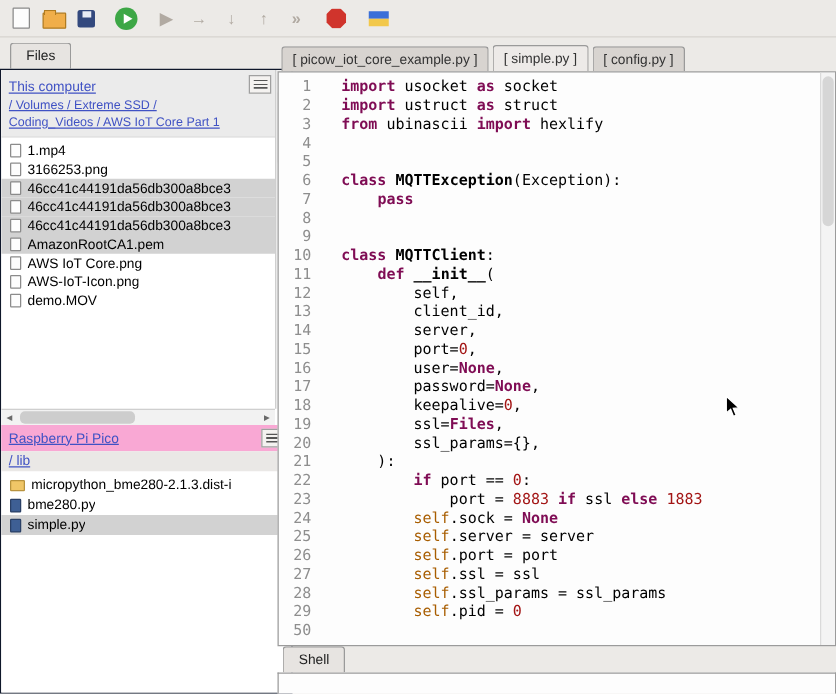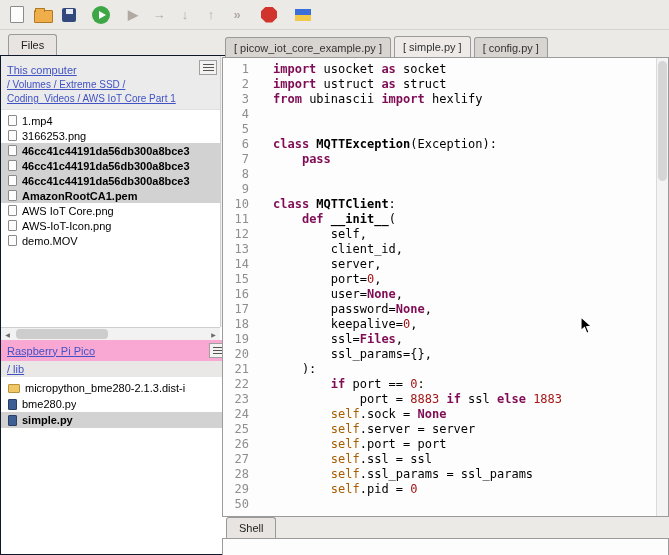--- a/index.html
+++ b/index.html
@@ -43,21 +43,21 @@
   .left-panel { position:absolute; left:0; top:55px; width:234px; height:500px; background:#fff; border:1px solid #0f172a;padding-left:39px; }
   .computer-section { position:absolute; left:0; top:0; right:0; height:284px; background:#fff; overflow:hidden; }
   .section-head { background:#EBEBEB; padding:4px 6px 3px; position:relative; border-bottom:1px solid #E0E0E0; }
   .link { color:var(--link,#4052C4); text-decoration:underline; cursor:pointer; font-size:11px; }
   .section-head .title { display:inline-block; margin-bottom:2px; }
   .path-line { color:var(--link,#4052C4); text-decoration:underline; font-size:10px; line-height:14px; white-space:nowrap; overflow:hidden; cursor:pointer; }
   .menu-btn { position:absolute; right:16px; top:4px; width:18px; height:15px; background:#F4F2F0; border:1px solid #A0A0A0; display:flex; align-items:center; justify-content:center; cursor:pointer; }
   .burger { width:11px; height:7px; background:linear-gradient(#555 0 1px, transparent 1px 3px, #555 3px 4px, transparent 4px 6px, #555 6px 7px); }
   .file-list { margin-top:3px; }
   .frow { height:15px; display:flex; align-items:center; gap:5px; padding-left:7px; font-size:11px; white-space:nowrap; overflow:hidden; cursor:pointer; }
-  .frow.sel { background:#D2D2D2;font-weight:bold; }
+  .frow.sel { background:#D2D2D2; }
   .computer-section .file-list { margin-right:13px; }
   .ficon { flex:0 0 auto; display:inline-block; }
   .ficon.doc { width:9px; height:11px; background:#FDFDFD; border:1px solid #8B8B8B; border-radius:1px; }
   .ficon.folder { width:12px; height:9px; background:#F0C667; border:1px solid #B8933E; border-radius:1px; position:relative; }
   .ficon.py { width:9px; height:11px; background:#3E5F94; border:1px solid #2A4066; border-radius:1px; }
   .flabel { overflow:hidden; text-overflow:clip; }
 
   .vscroll { position:absolute; right:0; top:0; bottom:13px; width:13px; background:#F2F2F2; border-left:1px solid #CFCFCF; }
   .sbtn { height:13px; width:100%; font-size:6px; color:#6A6A6A; display:flex; align-items:center; justify-content:center; cursor:pointer; }
   .vscroll .sbtn.down { position:absolute; bottom:0; }

